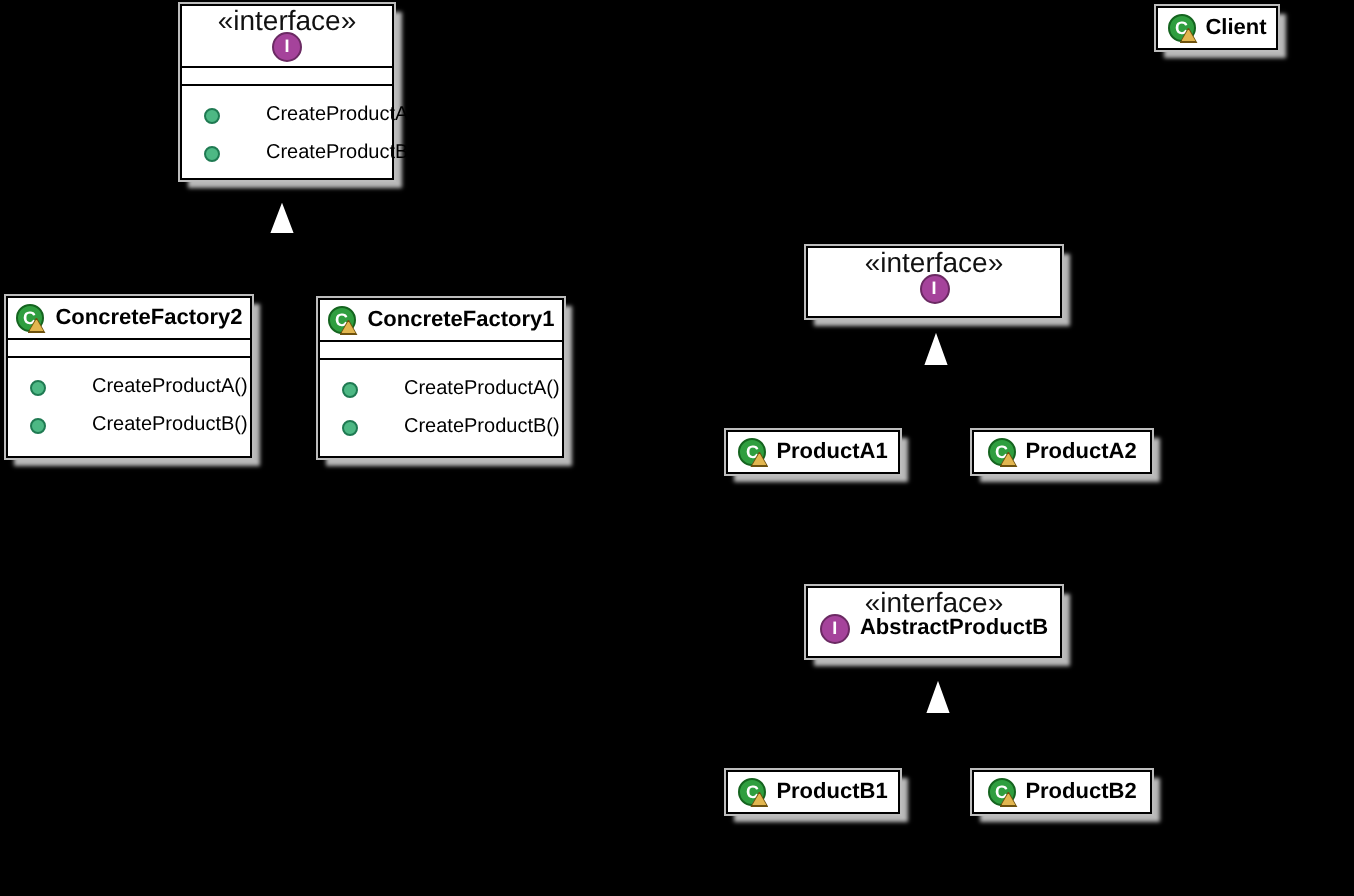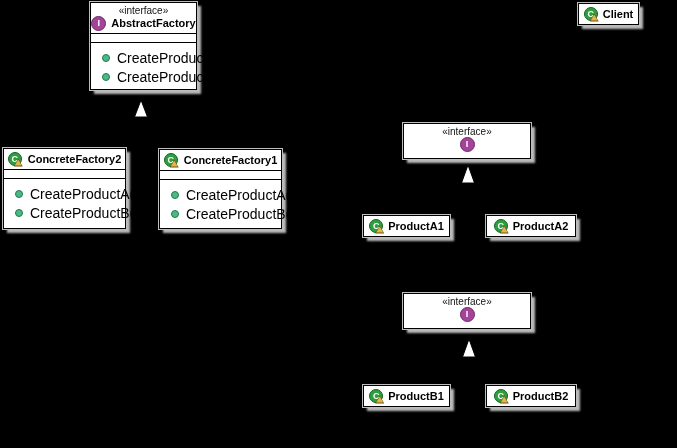--- a/index.html
+++ b/index.html
@@ -17,28 +17,28 @@
   .n-client{left:578px;top:3px;width:61px;height:22px;}
   .n-cf2{left:3px;top:148px;width:123px;height:81px;}
   .n-cf1{left:159px;top:149px;width:123px;height:80px;}
   .n-apa{left:403px;top:123px;width:128px;height:36px;}
   .n-pa1{left:363px;top:215px;width:87px;height:22px;}
   .n-pa2{left:486px;top:215px;width:90px;height:22px;}
   .n-apb{left:403px;top:293px;width:128px;height:36px;}
   .n-pb1{left:363px;top:385px;width:87px;height:22px;}
   .n-pb2{left:486px;top:385px;width:90px;height:22px;}
 
-  .stereo{font-size:10px;text-align:center;padding-top:2px;line-height:11px;color:#111;}
+  .stereo{font-size:14px;text-align:center;padding-top:2px;line-height:11px;color:#111;}
   .name-row{display:flex;align-items:center;justify-content:center;gap:5px;line-height:15px;}
   .cname{font-weight:bold;font-size:11px;white-space:nowrap;}
   .title-2line{height:30px;}
   .title-1line{height:20px;display:flex;align-items:center;justify-content:center;gap:5px;}
   .empty-comp{height:8px;border-top:1px solid #000;border-bottom:1px solid #000;}
   .methods{padding-top:5px;}
-  .method{display:flex;align-items:center;gap:7px;padding-left:11px;height:19px;font-size:14px;white-space:nowrap;}
+  .method{display:flex;align-items:center;gap:23px;padding-left:11px;height:19px;font-size:10px;white-space:nowrap;}
   .small-node{display:flex;align-items:center;justify-content:center;gap:4px;}
 
   
   .icon-iface{
     width:13px;height:13px;border-radius:50%;background:#a5439b;border:1px solid #6b2a63;
     display:inline-flex;align-items:center;justify-content:center;flex:0 0 auto;
     color:#fff;font-weight:bold;font-size:9px;line-height:13px;
   }
   .icon-class{position:relative;width:15px;height:15px;flex:0 0 auto;}
   .icon-class .circ{
@@ -71,21 +71,20 @@
     <polygon points="469,339 462.5,357 475.5,357" fill="#ffffff" stroke="#000000" stroke-width="1"></polygon>
   </svg>
 
   <div class="node n-af">
     <div class="title-2line">
       <div class="stereo">«interface»</div>
       <div class="name-row">
         <span class="icon-iface">
             <span>I</span>
           </span>
-        <span class="cname">AbstractFactory</span>
       </div>
     </div>
     <div class="empty-comp"></div>
     <div class="methods">
       <div class="method">
         <span class="bullet"></span>
         <span>CreateProductA()</span>
       </div>
       <div class="method">
         <span class="bullet"></span>
@@ -173,20 +172,21 @@
     </span>
     <span class="cname">ProductA2</span>
   </div>
 
   <div class="node n-apb">
     <div class="stereo">«interface»</div>
     <div class="name-row">
       <span class="icon-iface">
           <span>I</span>
         </span>
+      <span class="cname">AbstractProductB</span>
     </div>
   </div>
 
   <div class="node n-pb1 small-node">
     <span class="icon-class">
       <span class="circ">C</span>
       <span class="tri-b"></span>
       <span class="tri"></span>
     </span>
     <span class="cname">ProductB1</span>

